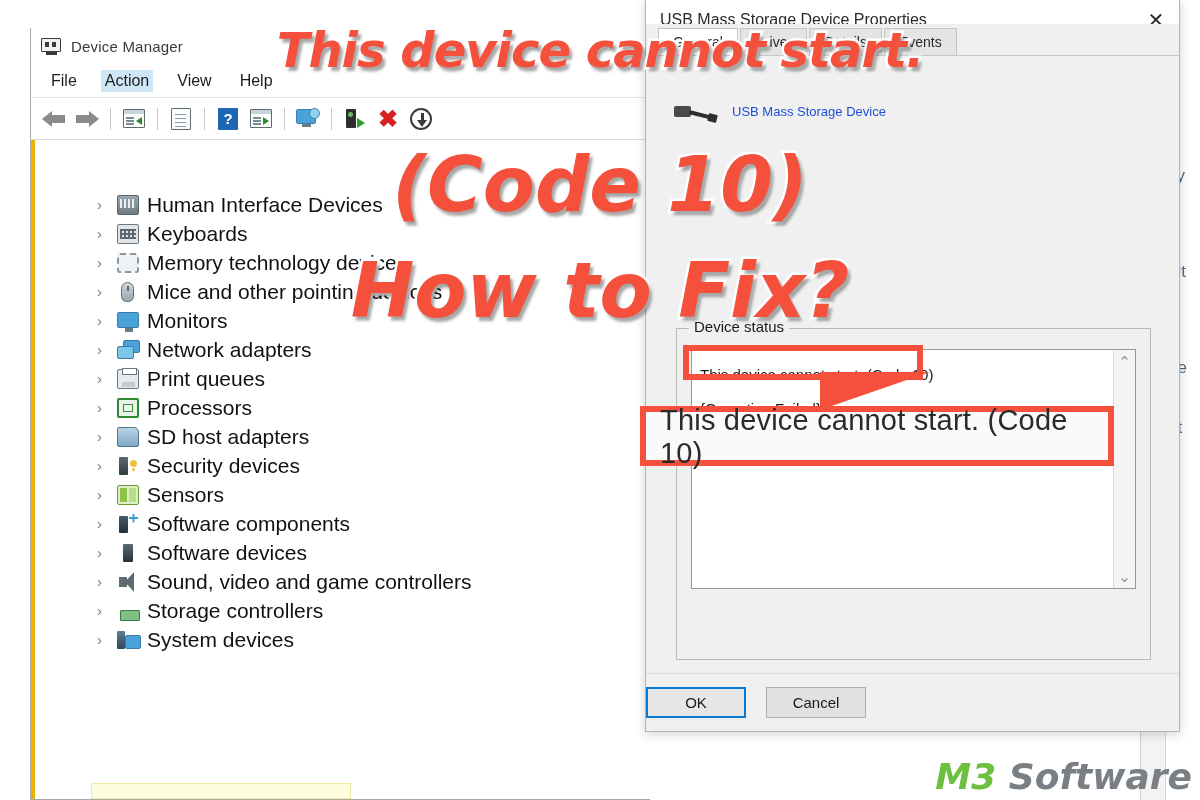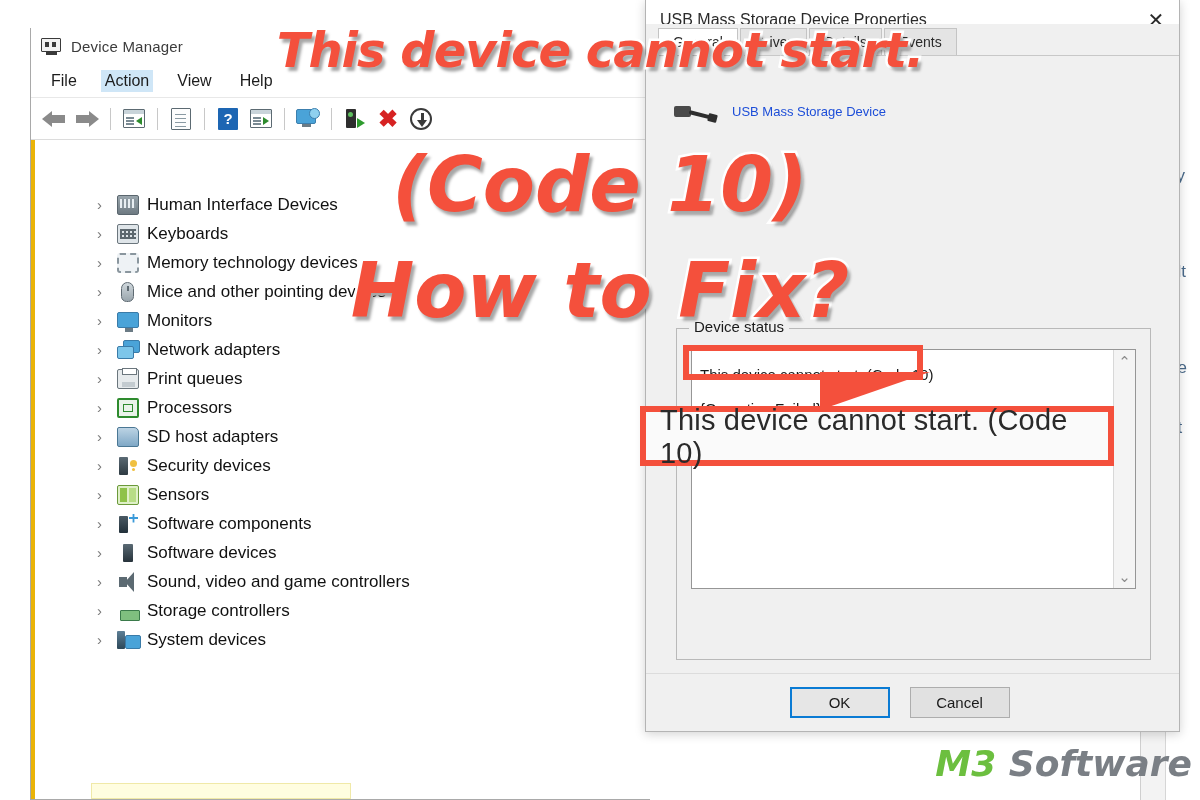--- a/index.html
+++ b/index.html
@@ -106,21 +106,21 @@
     border-left:5.5px solid transparent; border-right:5.5px solid transparent; border-top:7px solid #3a3a3a; }
 
   
   .dm-tree {
     position:absolute; left:4px; top:112px; width:616px; bottom:0;
     background:#ffffff; padding-top:50px; overflow:hidden;
   }
   .tree-row { display:flex; align-items:center; height:29px; padding-left:62px; gap:0; }
   .tree-chev { width:20px; font-size:15px; color:#7a7a7a; flex:0 0 auto; }
   .tree-icon { width:22px; height:20px; flex:0 0 auto; margin-right:8px; position:relative; }
-  .tree-label { font-size:17px; color:#111111; white-space:nowrap; }
+  .tree-label { font-size:21px; color:#111111; white-space:nowrap; }
 
   
   .ti { position:absolute; inset:0; }
   .ti-hid { background:linear-gradient(#9aa6ad,#6e7a82); border-radius:2px; border:1px solid #5a666e; }
   .ti-hid:after { content:""; position:absolute; left:2px; top:3px; right:2px; height:9px;
     background:repeating-linear-gradient(90deg,#e8eef2 0 2px,#8a969e 2px 4px); }
   .ti-kbd { background:#dfe5e9; border:1.5px solid #6b767d; border-radius:2px; }
   .ti-kbd:after { content:""; position:absolute; left:2px; top:4px; right:2px; bottom:4px;
     background:repeating-linear-gradient(90deg,#5d686f 0 2px,transparent 2px 4px),
                repeating-linear-gradient(0deg,#5d686f 0 2px,transparent 2px 4px); }
@@ -225,21 +225,21 @@
     position:absolute; left:14px; top:20px; right:14px; bottom:70px;
     background:#ffffff; border:1px solid #969696; display:flex;
   }
   .status-text { flex:1 1 auto; padding:8px 10px 0 8px; font-size:15px; color:#1a1a1a; line-height:34px; }
   .status-line2 { color:#1a1a1a; }
   .sb { width:22px; flex:0 0 auto; background:#f4f4f4; border-left:1px solid #d8d8d8;
     display:flex; flex-direction:column; justify-content:space-between; align-items:center; padding:4px 0; }
   .sb-chev { font-size:15px; color:#8a8a8a; line-height:1; }
 
   .dlg-footer { position:absolute; left:0; right:0; bottom:0; height:58px; background:#f0f0f0;
-    display:flex; align-items:center; justify-content:center; gap:20px; padding-right:26px;
+    display:flex; align-items:center; justify-content:flex-start; gap:20px; padding-right:26px;
     border-top:1px solid #dcdcdc; }
   .btn { width:100px; height:31px; background:#e1e1e1; border:1px solid #adadad;
     font-size:15px; color:#1a1a1a; display:flex; align-items:center; justify-content:center; }
   .btn.primary { border:2px solid #0a7bd4; background:#e6e6e6; }
 
   
   .hl-box { position:absolute; border:6px solid #f4503c; background:transparent; }
   .hl-small { left:683px; top:345px; width:240px; height:35px; }
   .hl-big { left:640px; top:406px; width:474px; height:60px; background:#fafafa; }
   .hl-big-text { position:absolute; left:660px; top:416px; width:450px; height:42px;
@@ -256,21 +256,21 @@
     font-family:"DejaVu Sans", sans-serif; font-weight:bold; font-style:italic;
     color:#f4503c; white-space:nowrap;
     -webkit-text-stroke:5px #ffffff; paint-order:stroke fill;
     text-shadow:3px 4px 3px rgba(0,0,0,.35);
   }
   .hl-1 { top:22px; font-size:48px; letter-spacing:-1px; }
   .hl-2 { top:140px; font-size:76px; }
   .hl-3 { top:246px; font-size:76px; }
 
   
-  .watermark { position:absolute; right:8px; bottom:16px; font-size:36px; font-weight:bold;
+  .watermark { position:absolute; right:8px; bottom:3px; font-size:36px; font-weight:bold;
     font-style:italic; font-family:"DejaVu Sans", sans-serif; white-space:nowrap; }
   .wm-m3 { color:#6cbf3f; }
   .wm-sw { color:#7a7f85; }
 </style>
 </head>
 <body>
 
 <div id="stage">
 
   <div class="bg-strip-outer"></div>

